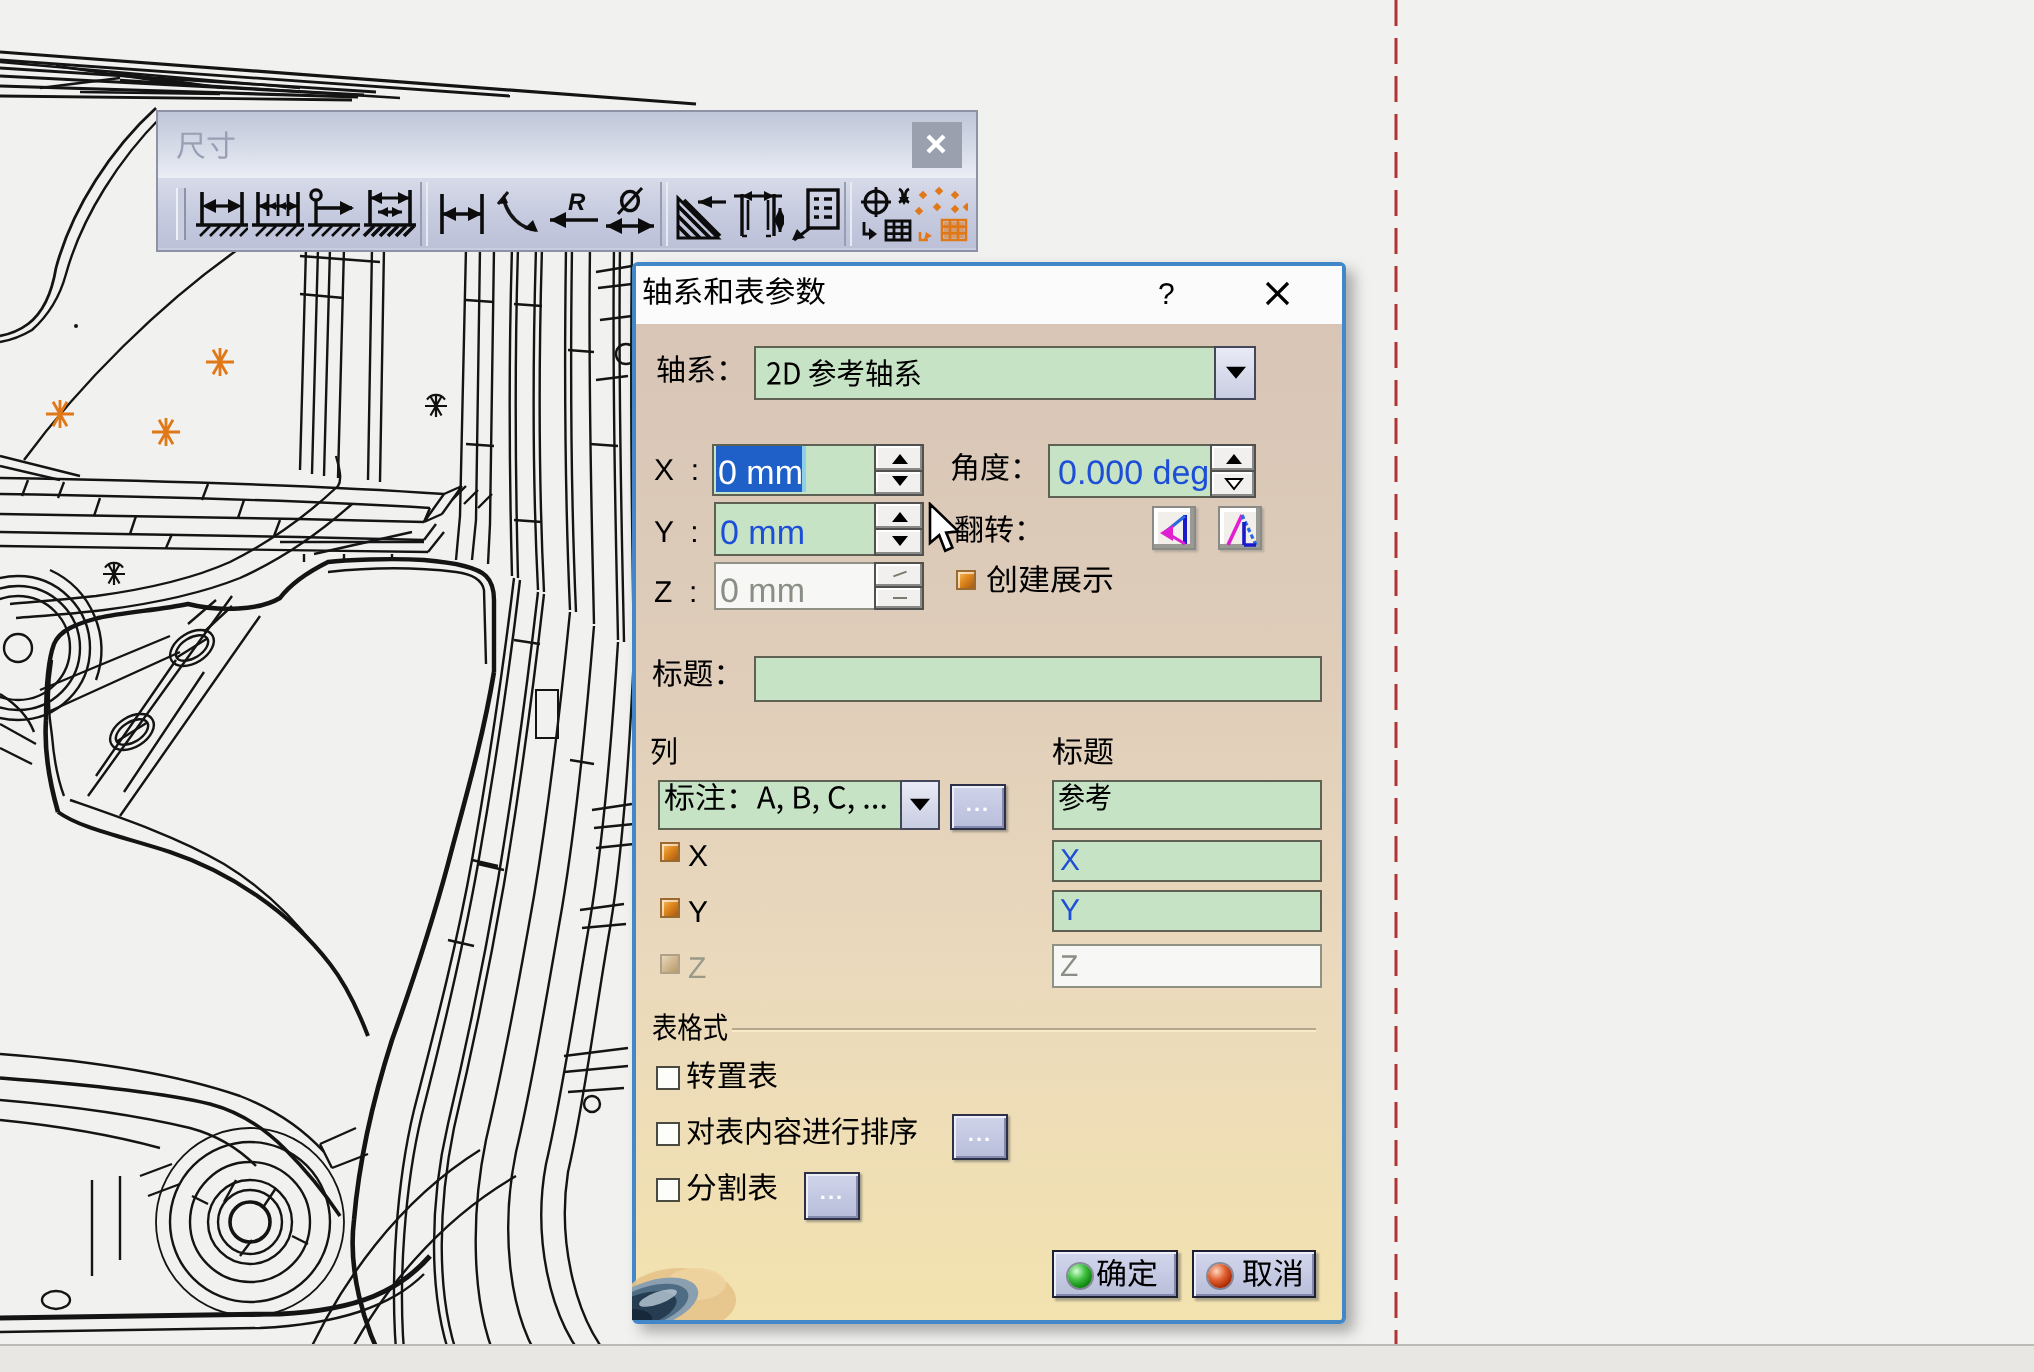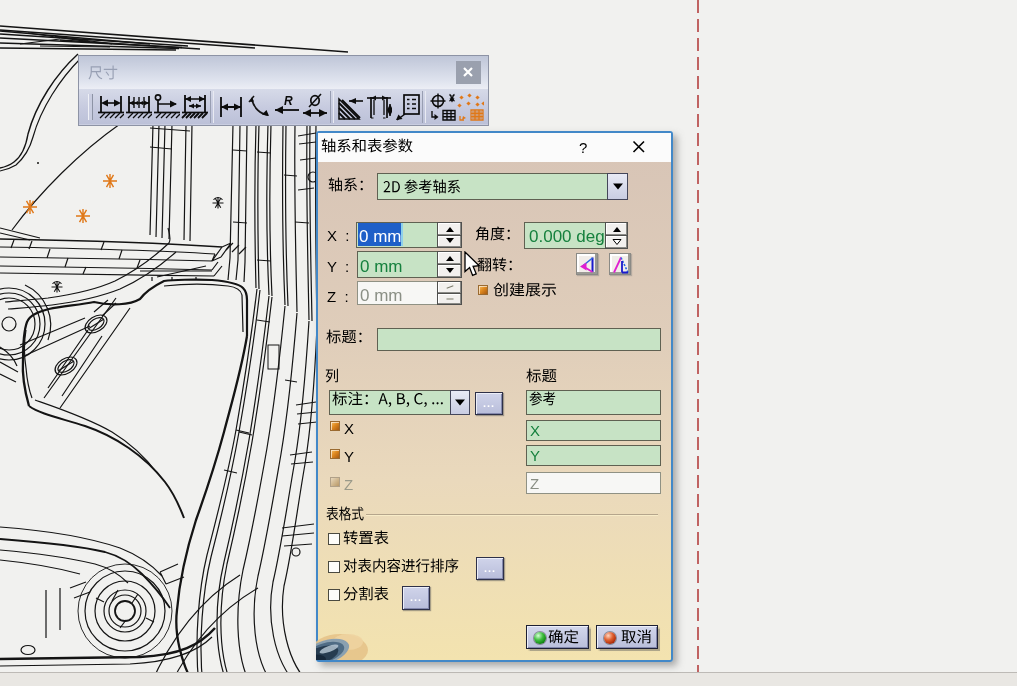--- a/index.html
+++ b/index.html
@@ -13,21 +13,21 @@
 .grip{width:3px;height:26px;flex:0 0 3px;margin-left:9px;margin-right:3px;border-left:1px solid #eef0f6;border-right:1px solid #8d93a5;background:#c9cde0}
 .ti{width:28px;height:32px;flex:0 0 28px;display:flex;align-items:center;justify-content:center}
 .tsep{width:2px;height:32px;flex:0 0 2px;margin:0 2px;border-left:1px solid #989eb2;border-right:1px solid #e8eaf2}
 
 #dlg{position:absolute;left:316px;top:131px;width:353px;height:527px;border:2px solid #4288c8;border-radius:3px;background:linear-gradient(180deg,#d7c4b6 0%,#dfcdba 38%,#ead9bc 66%,#f3e3af 100%);box-shadow:4px 4px 7px rgba(110,110,110,.55)}
 #dlgtitle{position:absolute;left:318px;top:133px;width:353px;height:29px;background:#fbfbfb}
 .qm{position:absolute;color:#000;font:15px "Liberation Sans",sans-serif}
 
 .gf{position:absolute;background:#c7e3c5;border:1px solid #5f6152;box-sizing:border-box}
 .wf{position:absolute;background:#f7f7f5;border:1px solid #8f9184;box-sizing:border-box}
-.ftxt{position:absolute;font:17px "Liberation Sans",sans-serif;color:#15803d}
+.ftxt{position:absolute;font:17px "Liberation Sans",sans-serif;color:#1d4ed8}
 .gtxt{color:#8a8f85}
 
 .spin{position:absolute;width:21px;display:flex;flex-direction:column}
 .sb{flex:1;background:#f2f0ee;border:1px solid #50504e;box-shadow:inset -1px -1px 0 #8a8a86,inset 1px 1px 0 #fff;box-sizing:border-box;position:relative}
 .sb+.sb{border-top:none}
 .tri-u{position:absolute;left:50%;top:50%;transform:translate(-50%,-40%);width:0;height:0;border-left:4px solid transparent;border-right:4px solid transparent;border-bottom:5px solid #000}
 .tri-d{position:absolute;left:50%;top:50%;transform:translate(-50%,-60%);width:0;height:0;border-left:4px solid transparent;border-right:4px solid transparent;border-top:5px solid #000}
 .dash{position:absolute;left:50%;top:50%;transform:translate(-50%,-50%);width:7px;height:1px;background:#7a7a6a}
 
 .cmb{position:absolute;background:linear-gradient(180deg,#e8eaf5,#c9cde2);border:1px solid #44465a;box-sizing:border-box}

